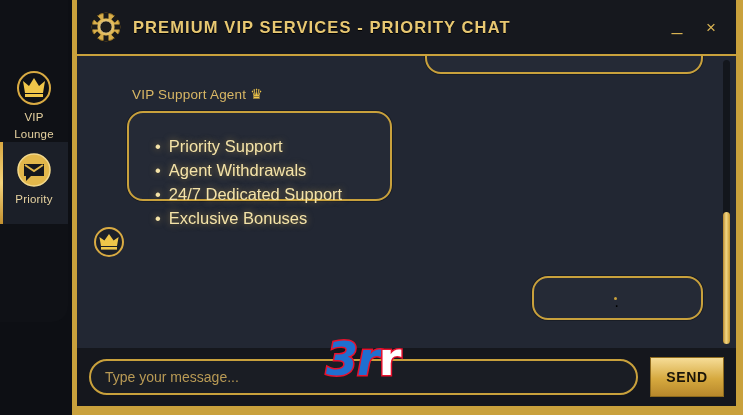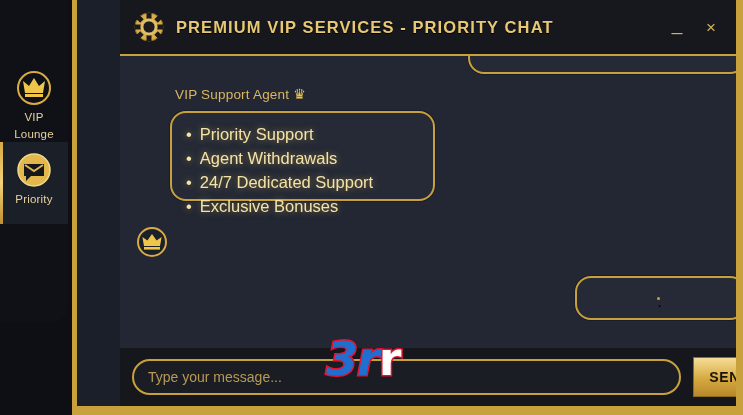--- a/index.html
+++ b/index.html
@@ -19,21 +19,21 @@
         background:linear-gradient(180deg,#d9a841,#f3d27a,#c3902f);}
   .dock-ico{width:40px;height:40px;display:block;}
   .dock-label{margin-top:3px;font-size:11.5px;line-height:13px;color:#e6d2a0;text-align:center;
               letter-spacing:.2px;}
   .dock-label.two{margin-top:4px;}
 
   
   .win{position:absolute;left:72px;top:0;width:671px;height:415px;
        box-sizing:border-box;
        border-left:5px solid #c9a13c;border-right:7px solid #c9a13c;border-bottom:9px solid #c9a13c;
-       background:#1b1f29;padding-left:43px;}
+       background:#1b1f29;}
   .win-inner{position:relative;width:100%;height:100%;overflow:hidden;background:#1b1f29;}
 
   .titlebar{position:relative;height:56px;background:#16181e;
             border-bottom:2px solid #c9a13c;display:flex;align-items:center;padding:0 10px 0 14px;
             box-sizing:border-box;}
   .chip{width:30px;height:30px;flex:0 0 30px;margin-right:12px;}
   .title{font-size:16.5px;font-weight:bold;letter-spacing:1.1px;
          color:#e8c872;text-shadow:0 1px 0 #000;white-space:nowrap;}
   .win-btns{margin-left:auto;display:flex;align-items:center;gap:16px;padding-right:6px;}
   .wbtn{color:#d8b252;font-size:17px;line-height:17px;cursor:default;width:18px;text-align:center;}
@@ -47,21 +47,21 @@
   .bubble.top{left:348px;top:-22px;width:278px;height:40px;border-radius:16px;}
   .bubble.mid{left:50px;top:55px;width:265px;height:90px;padding:9px 14px;}
   .bubble.low{left:455px;top:220px;width:171px;height:44px;}
   .dot{position:absolute;left:80px;top:19px;width:3px;height:3px;background:#c9a13c;border-radius:50%;}
 
   .agent{position:absolute;left:55px;top:30px;font-size:13.5px;color:#d9b765;letter-spacing:.2px;}
   .agent .crown{color:#f0c64a;font-size:14px;margin-left:4px;}
 
   .avatar{position:absolute;left:16px;top:170px;width:32px;height:32px;}
 
-  ul.feat{list-style:none;margin:0;padding:0;}
+  ul.feat{list-style:none;margin:12px;padding:0;}
   ul.feat li{font-size:16.5px;line-height:24px;color:#f4e3a8;
              text-shadow:0 0 7px rgba(228,185,80,.55);white-space:nowrap;}
   ul.feat li:before{content:"\2022";color:#f4e3a8;margin-right:8px;}
 
   
   .sb-track{position:absolute;right:6px;top:4px;width:7px;height:284px;background:#13161c;border-radius:4px;}
   .sb-thumb{position:absolute;left:0;top:152px;width:7px;height:132px;border-radius:4px;
             background:linear-gradient(90deg,#b8882c,#f2d685 45%,#c7992f);}
 
   

